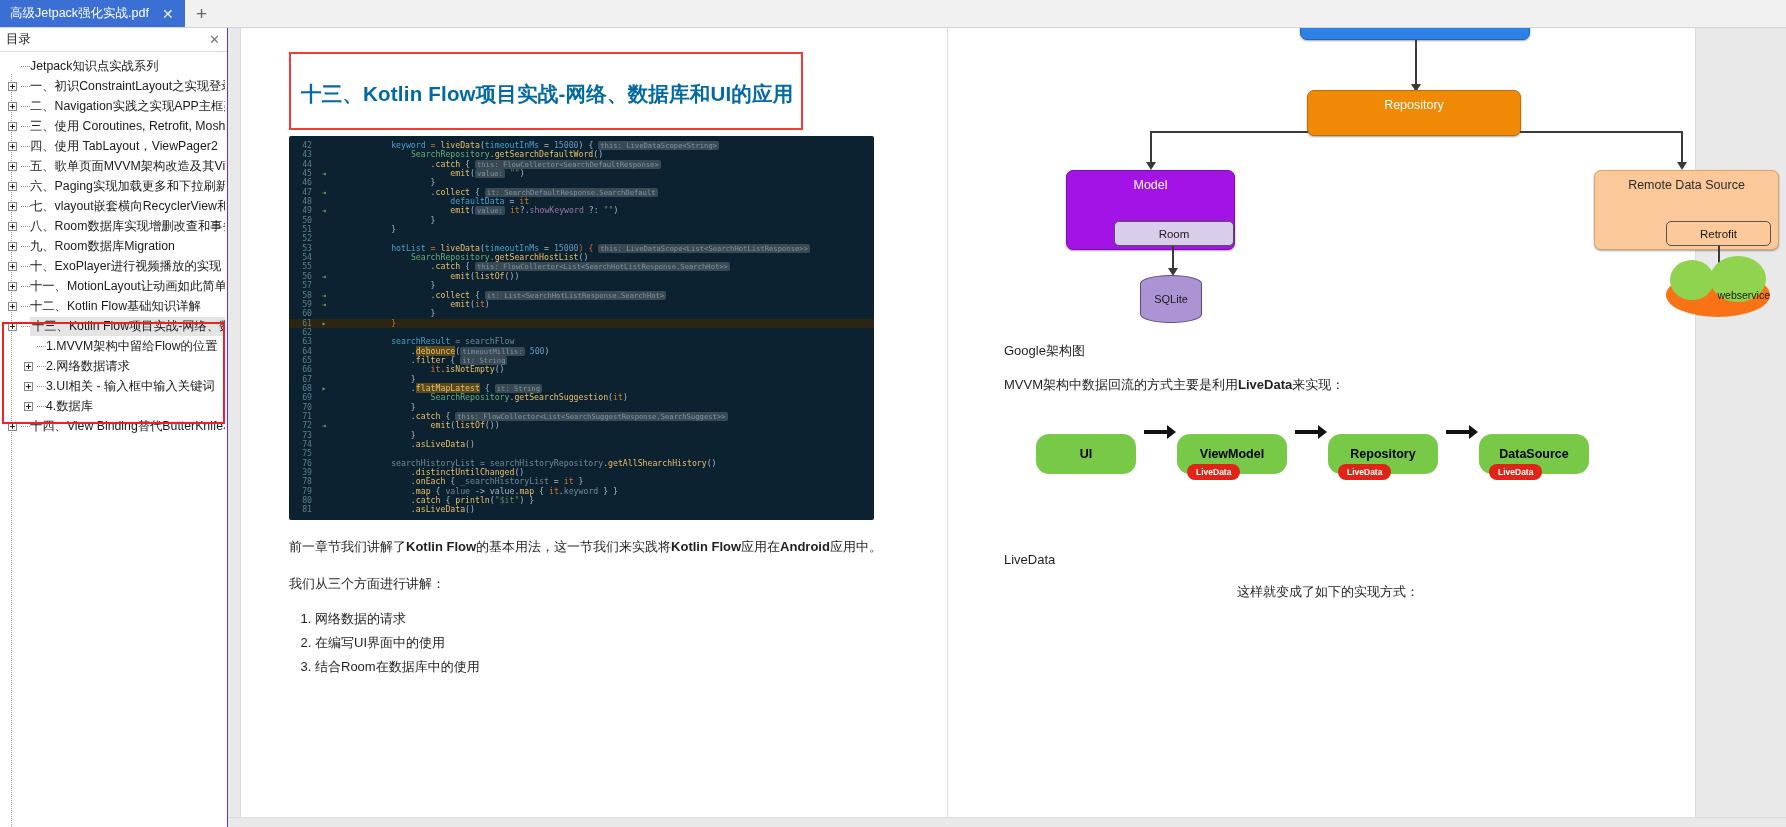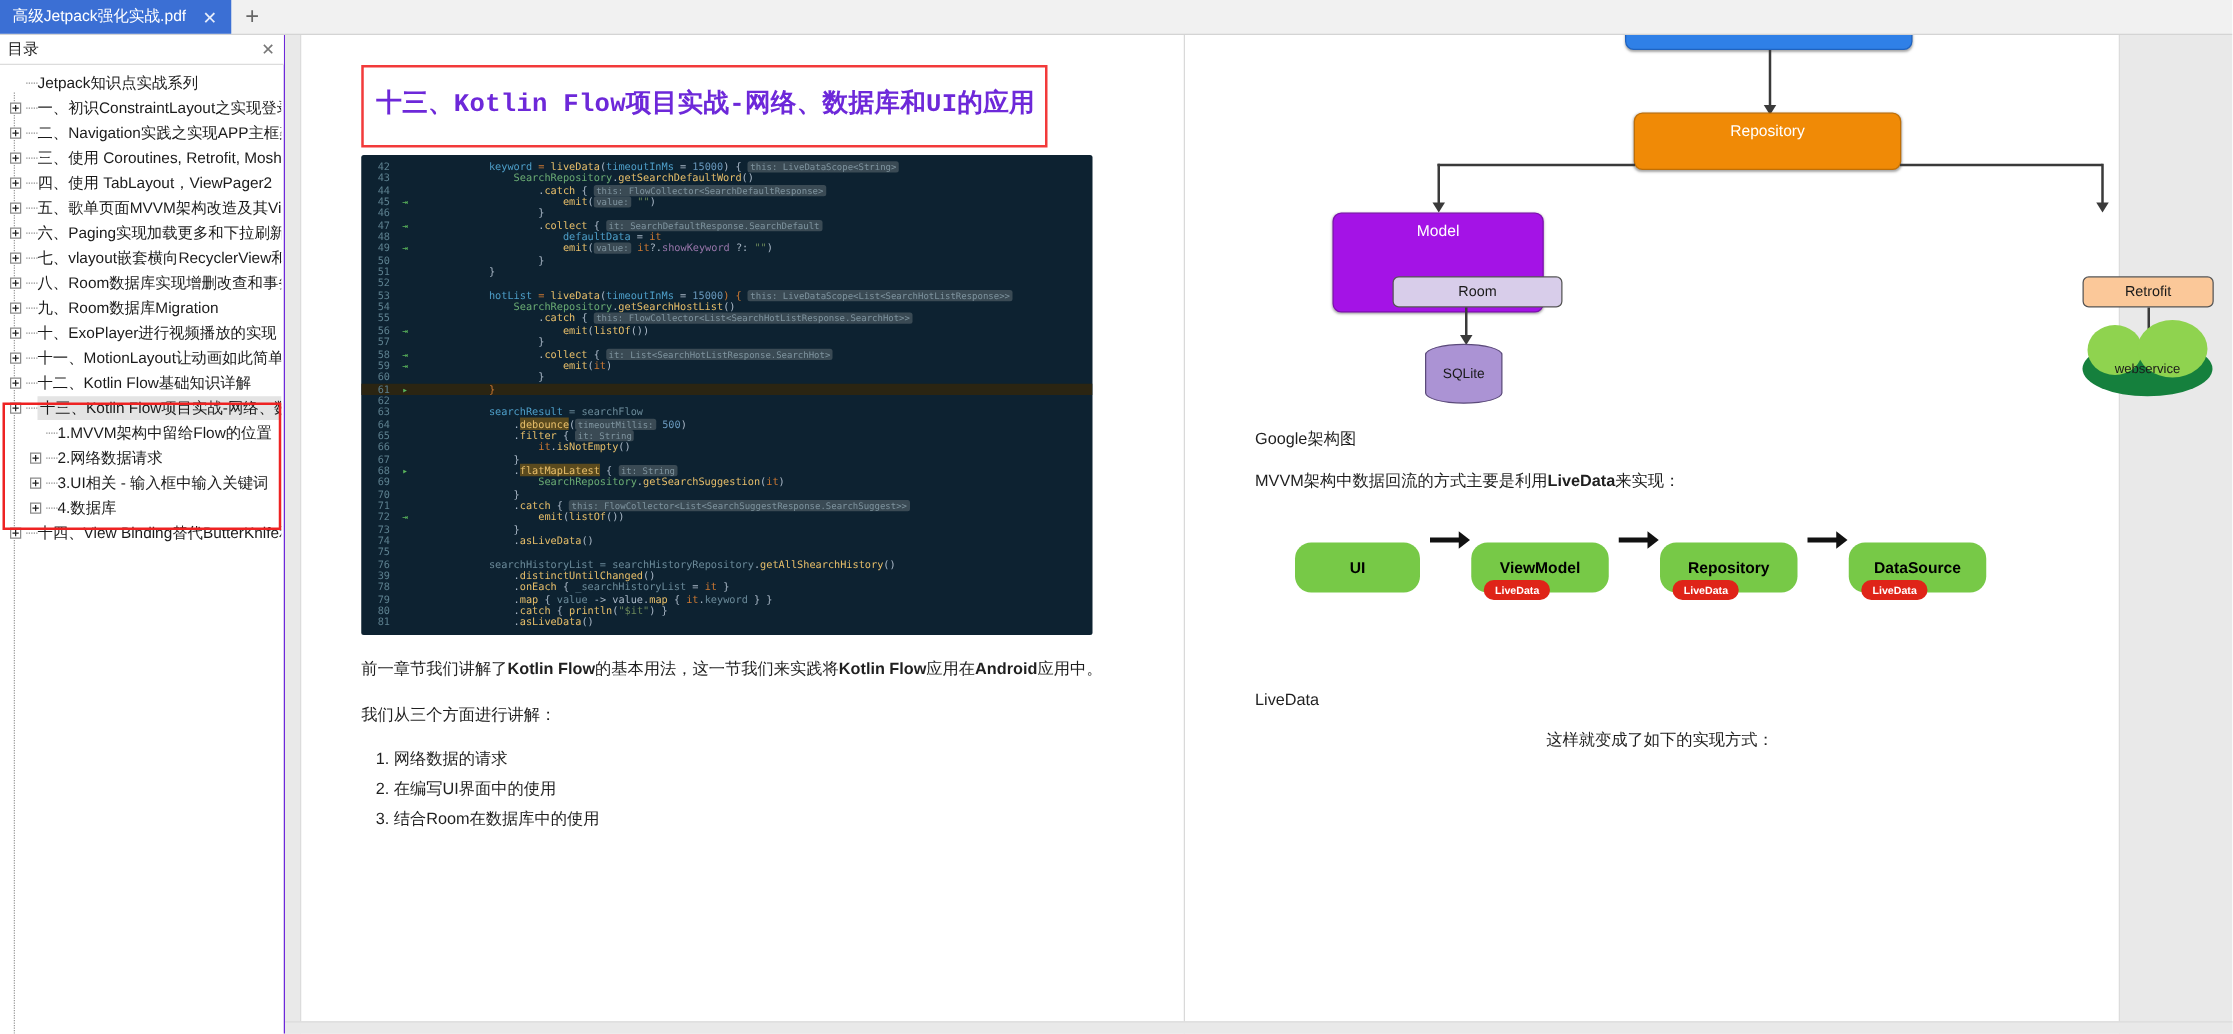--- a/index.html
+++ b/index.html
@@ -195,26 +195,25 @@
     margin-top: 0;
   }
   .col-right {
     width: 740px;
     padding: 0 36px 0 56px;
   }
 
   h1.section-title {
     font-size: 20.5px;
     font-weight: bold;
-    color: #6d28d9;
-    margin: 8px 0 14px 0;
+    color: #0369a1;
+    margin: 20px 0 14px 0;
     letter-spacing: .2px;
     padding: 6px 8px 6px 10px;
     display: inline-block;
-    font-family: Liberation Mono, monospace;
   }
   .title-wrap {
     border: 2px solid #f23a3a;
     display: inline-block;
     margin-bottom: 6px;
   }
 
   
   .codeblock {
     background: #0d2231;
@@ -321,23 +320,23 @@
     width: 62px; height: 48px;
     background: #ab93d4;
     border: 1px solid #5b4a7a;
     border-radius: 50% / 18%;
     display: flex; align-items: center; justify-content: center;
     font-size: 11px; color: #1a1a1a;
   }
   .cloud {
     position: absolute;
     width: 104px; height: 44px;
-    background: #15803d;
+    background: #f97316;
     border-radius: 50%;
-    display: flex; align-items: center; justify-content: center;
+    display: flex; align-items: center; justify-content: flex-end;
     font-size: 10.5px; color: #1a1a1a;
   }
   .cloud::before, .cloud::after {
     content: "";
     position: absolute;
     background: #8fd34f;
     border-radius: 50%;
   }
   .cloud::before { width: 44px; height: 40px; left: 4px; top: -13px; }
   .cloud::after  { width: 56px; height: 46px; right: 4px; top: -17px; }
@@ -687,29 +686,32 @@
           <div class="arrow-v" style="left:146px; top:103px; height:33px;"></div>
           <div class="arrowhead" style="left:142px; top:134px;"></div>
 
           <div class="arrow-h" style="left:516px; top:103px; width:162px;"></div>
           <div class="arrow-v" style="left:677px; top:103px; height:33px;"></div>
           <div class="arrowhead" style="left:673px; top:134px;"></div>
 
           <div class="dbox purple" style="left:62px; top:142px; width:169px; height:80px;">
             <span>Model</span>
           </div>
-          <div class="subbox lilac" style="left:110px; top:193px; width:136px; height:25px;">
+          <div class="subbox lilac" style="left:110px; top:193px; width:120px; height:25px;">
             <span>Room</span>
           </div>
           <div class="arrow-v" style="left:168px; top:218px; height:25px;"></div>
           <div class="arrowhead" style="left:164px; top:240px;"></div>
           <div class="cylinder" style="left:136px; top:247px;">
             <span>SQLite</span>
           </div>
 
+          <div class="dbox peach" style="left:590px; top:142px; width:185px; height:80px;">
+            <span>Remote Data Source</span>
+          </div>
           <div class="subbox" style="left:662px; top:193px; width:105px; height:25px; background:#fbc899; color:#1a1a1a;">
             <span>Retrofit</span>
           </div>
           <div class="arrow-v" style="left:714px; top:218px; height:22px;"></div>
           <div class="cloud" style="left:662px; top:245px;">
             <span>webservice</span>
           </div>
         </div>
 
         <p class="caption" style="margin-top:14px;">Google架构图</p>

